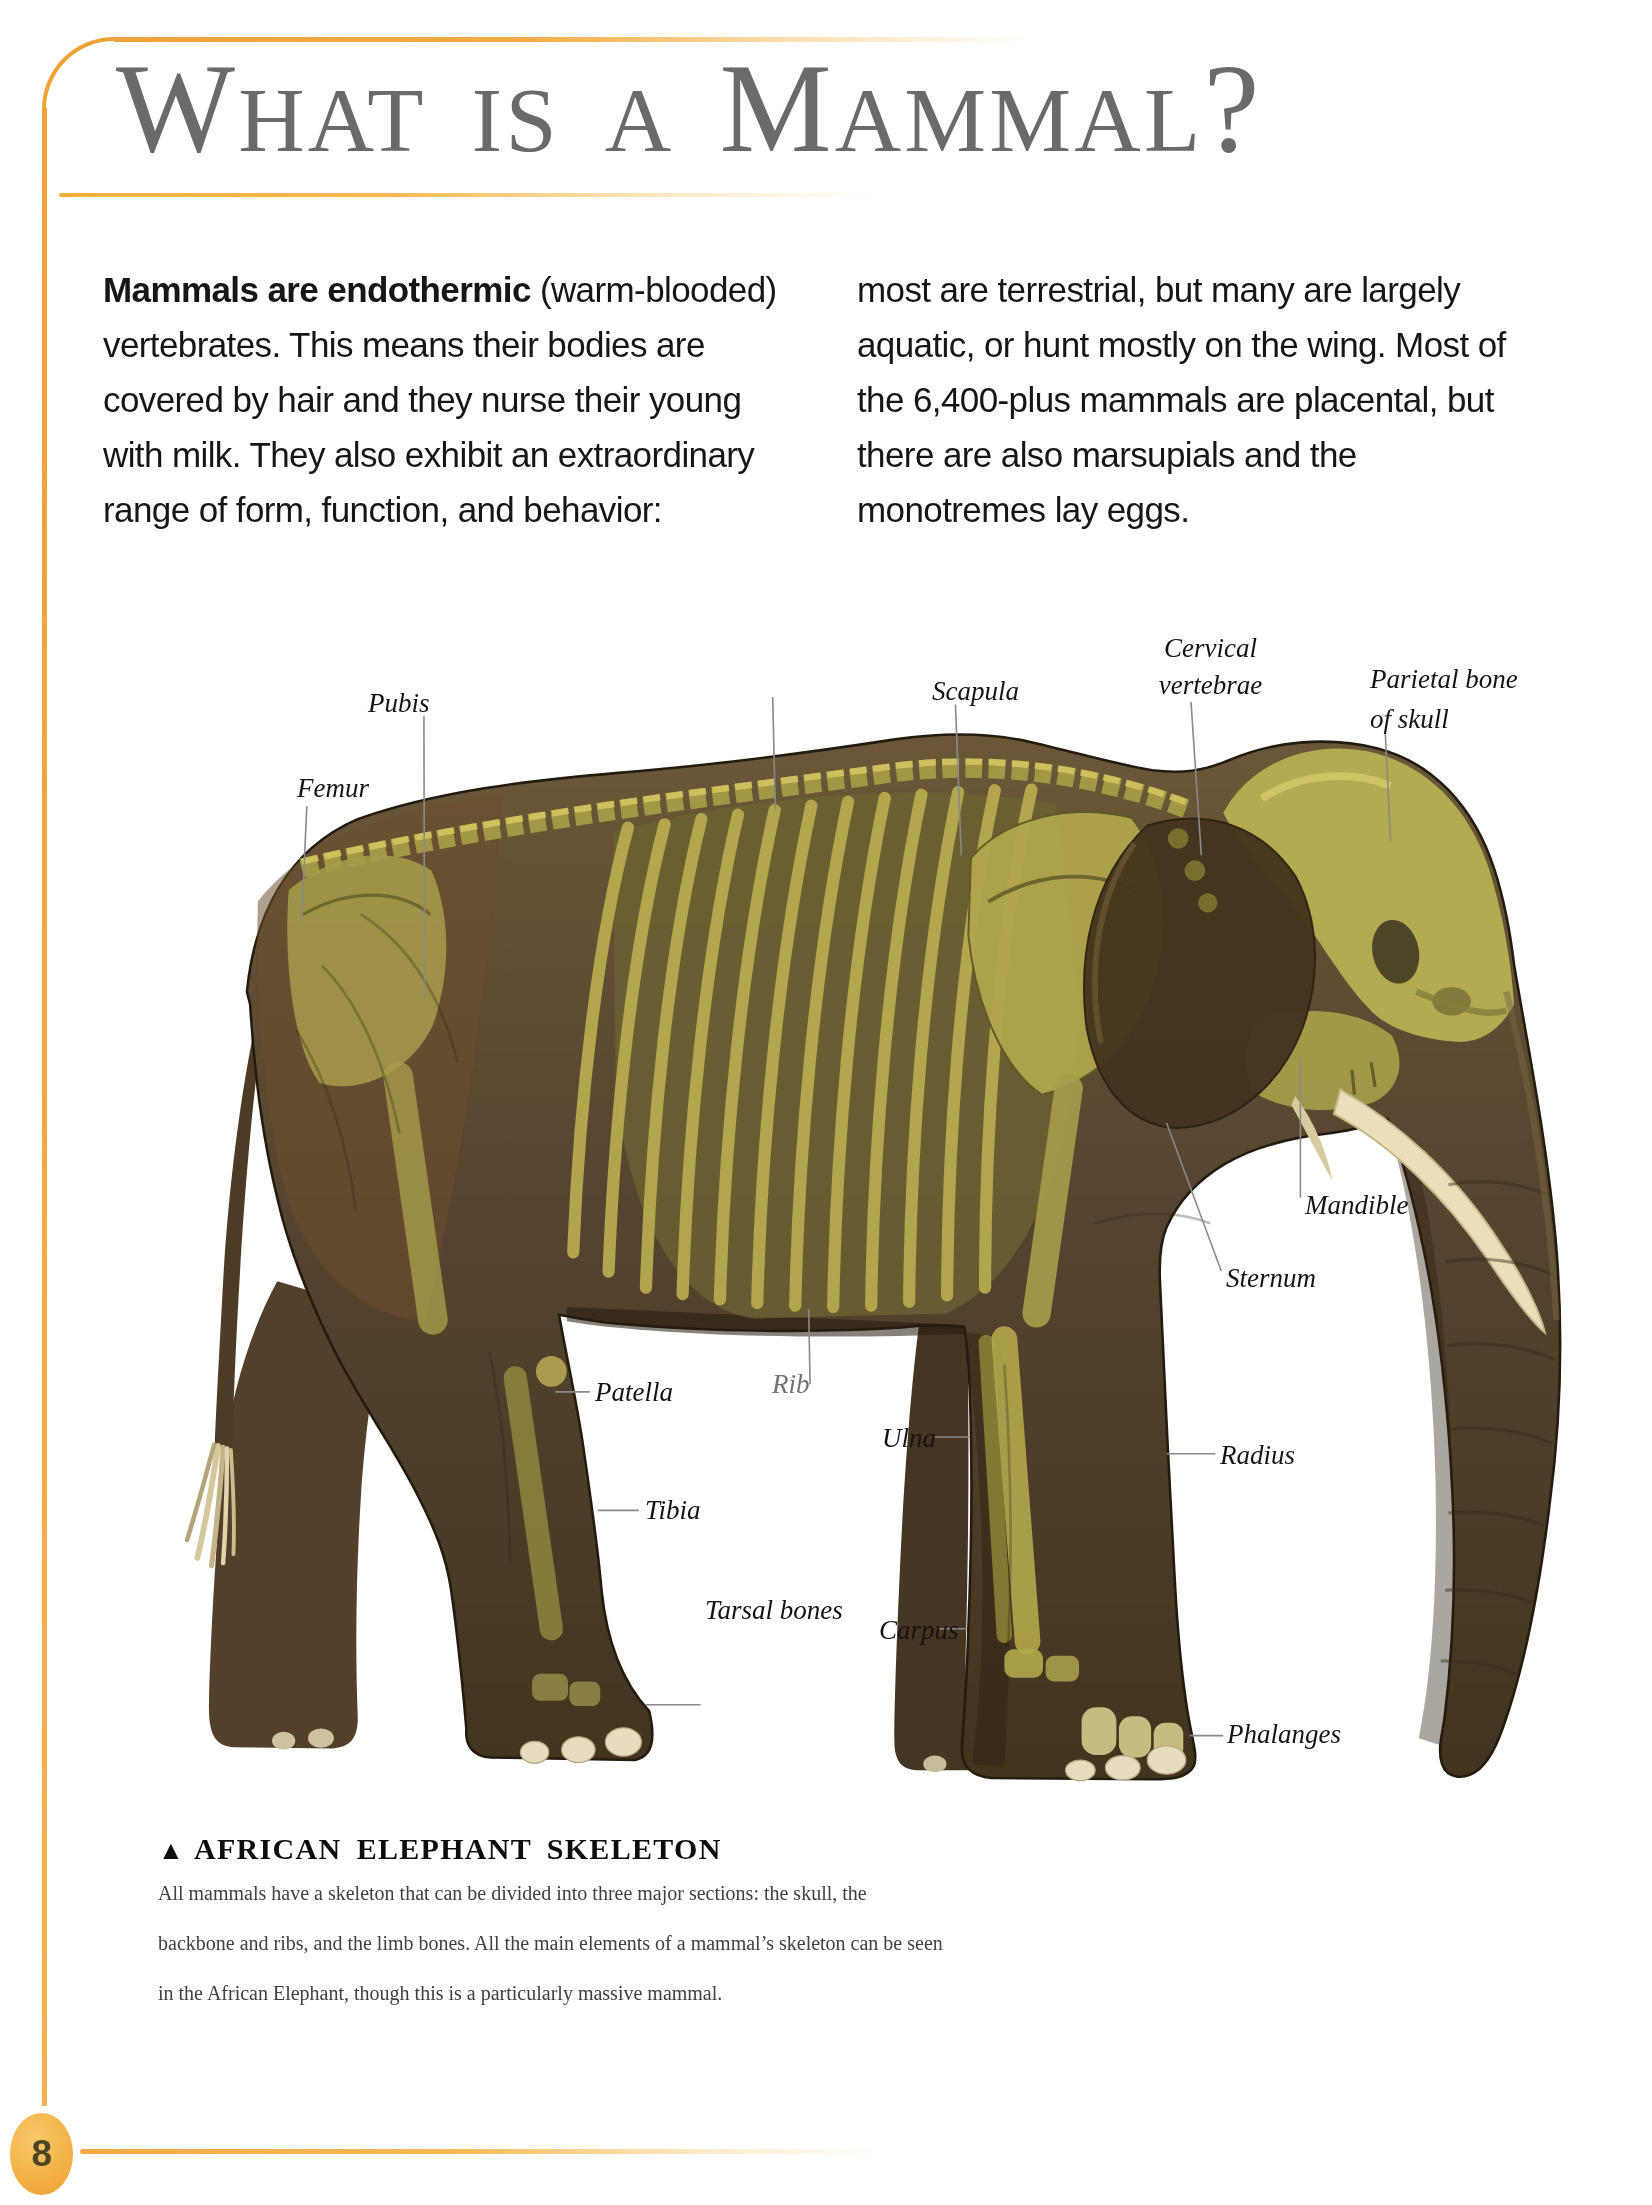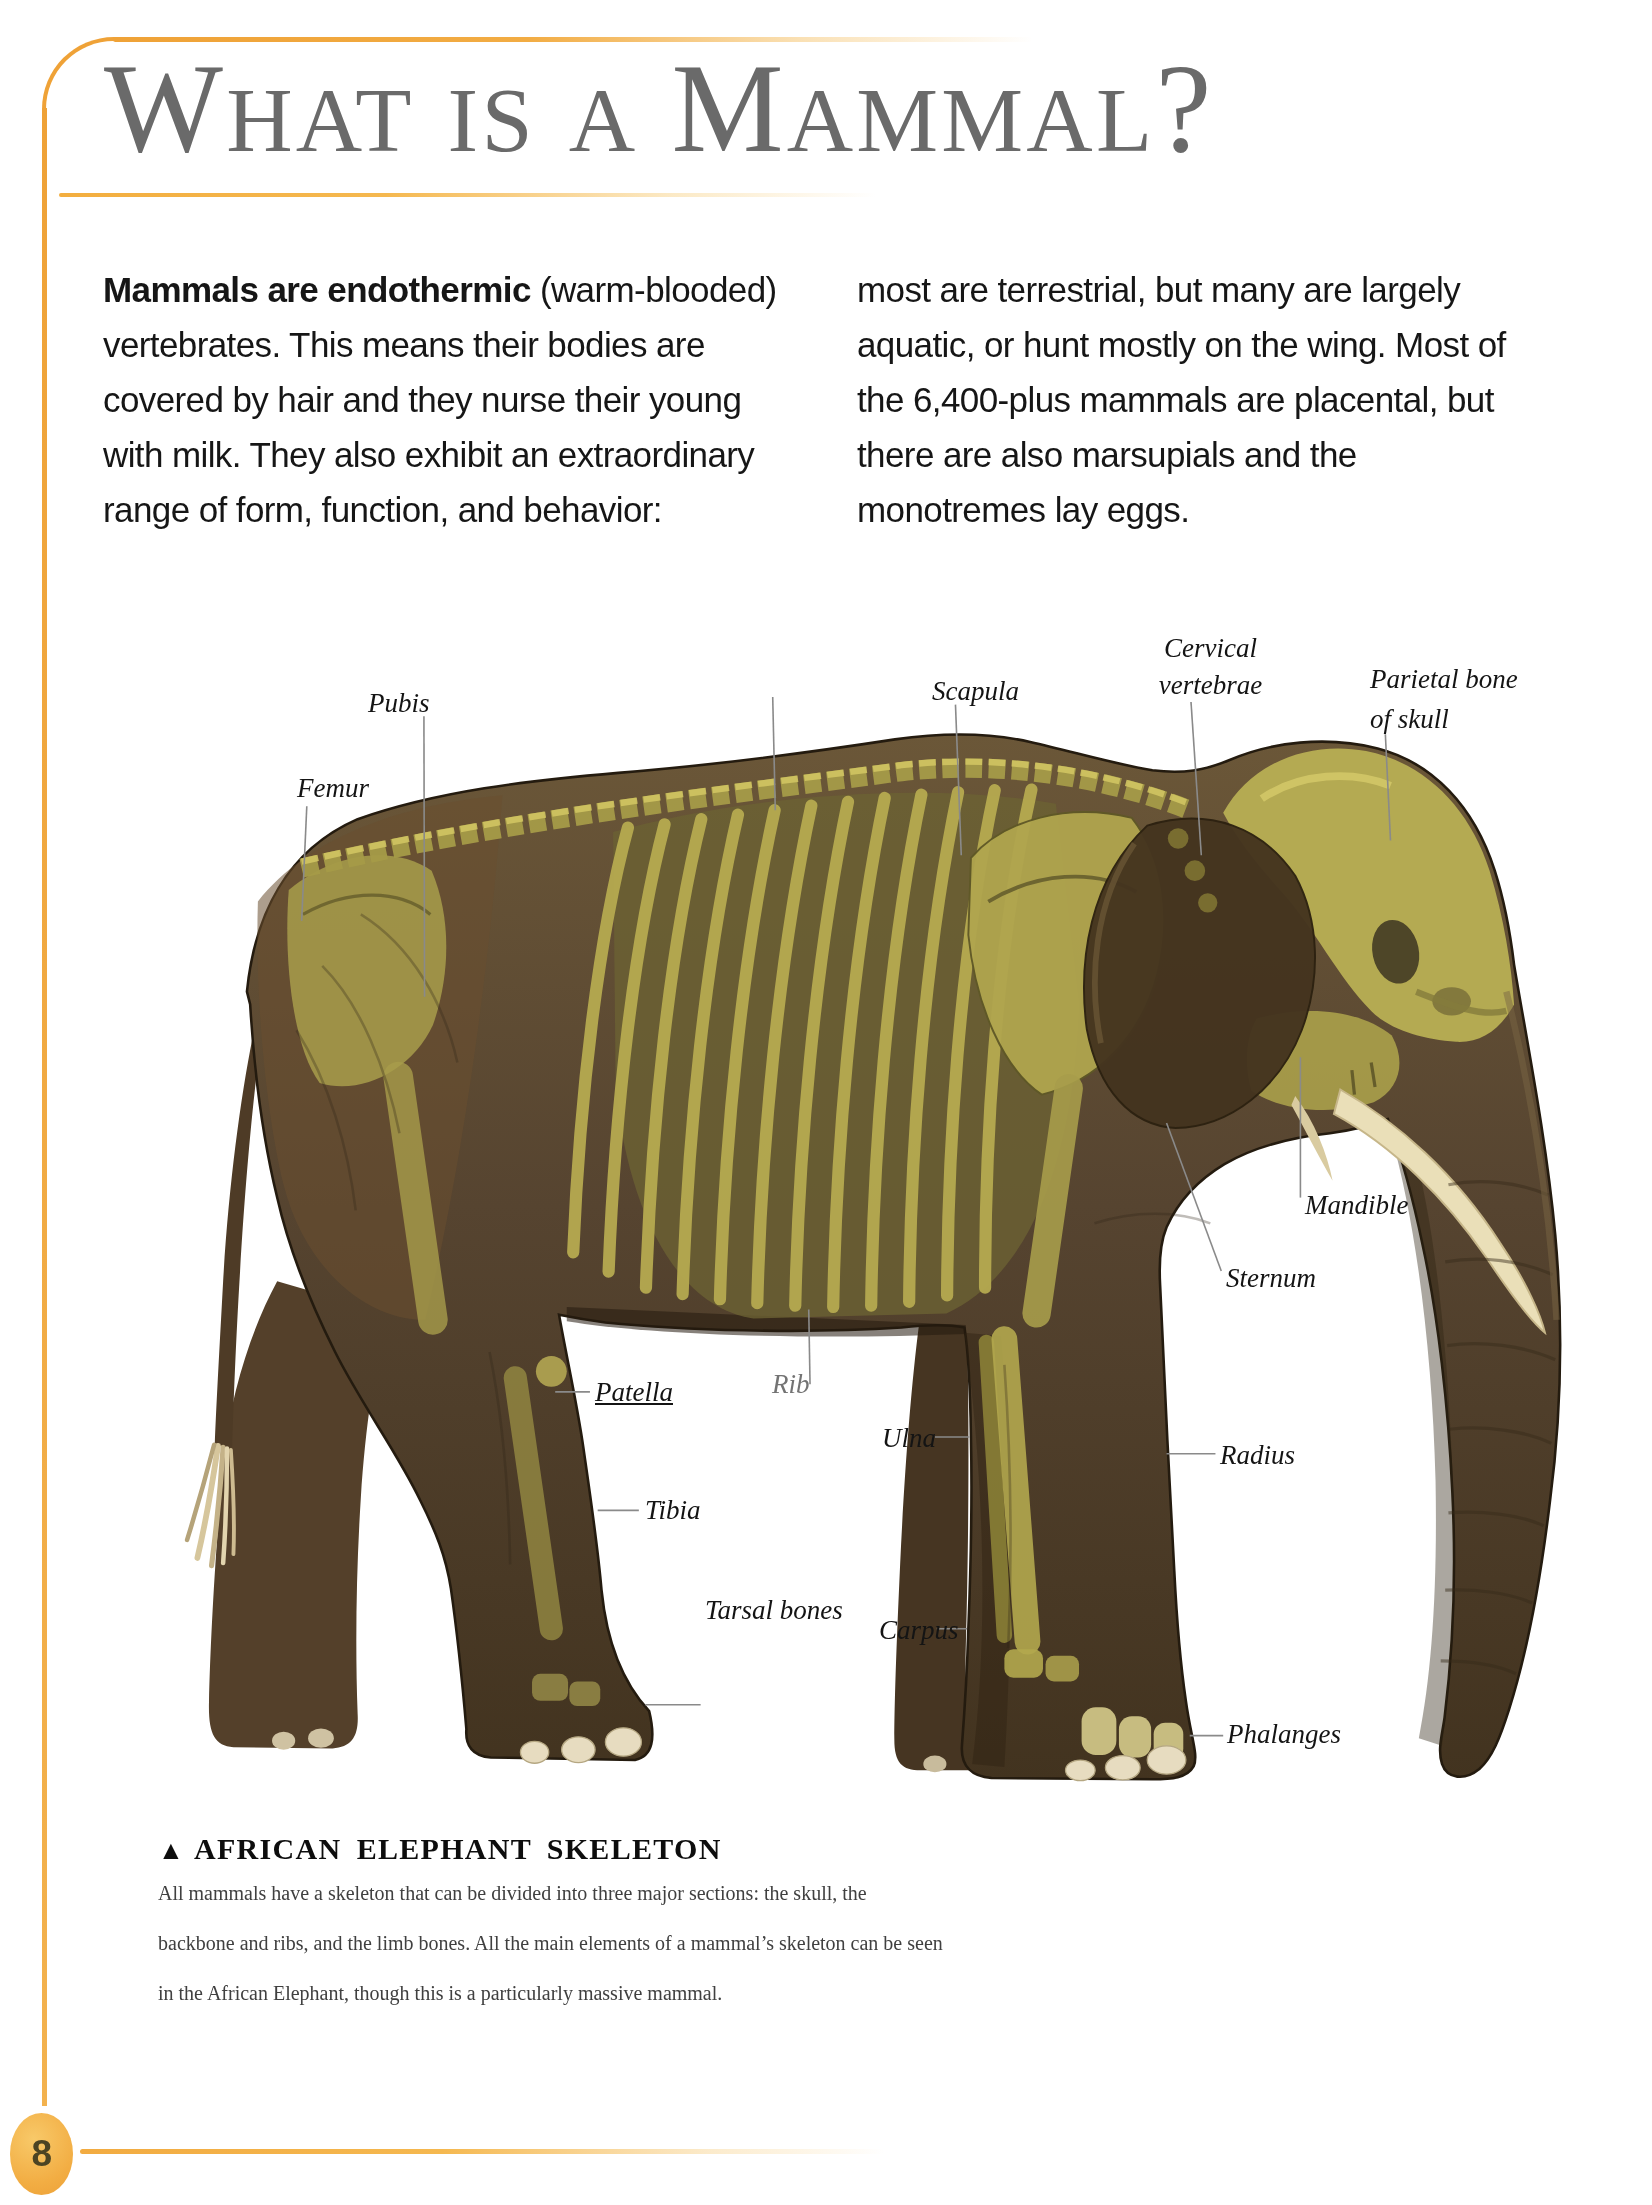--- a/index.html
+++ b/index.html
@@ -24,42 +24,42 @@
     background:linear-gradient(to right,#f2ab41 0%,#f5b84f 45%,rgba(248,214,150,.5) 78%,rgba(252,235,190,0) 100%);
     border-radius:2.6px;}
   .pagenum-chip{position:absolute; left:10.3px; top:2113px; width:63px; height:82px;
     border-radius:50%; background:radial-gradient(circle at 38% 32%,#f8c969,#f2ad43 65%,#eda138);
     display:flex; align-items:center; justify-content:center;}
   .pagenum-chip span{font-family:"Liberation Sans",sans-serif; font-weight:bold;
     font-size:37px; color:#4c4423;}
   
   .title{position:absolute; left:104px; top:46px; white-space:nowrap; color:#6a6a6a;
     font-family:"Liberation Serif",serif; letter-spacing:3.2px;}
-  .title .word{margin-right:33px;}
+  .title .word{margin-right:33px;margin-left:12px;}
   .title .word:last-child{margin-right:0;}
   .tb{font-size:126px; line-height:1;}
   .ts{font-size:92px; line-height:1;}
   
   .intro{position:absolute; top:227px; font-family:"Liberation Sans",sans-serif;
     font-size:35px; line-height:55px; color:#161616; letter-spacing:-0.6px;}
   .intro.left{left:103px; width:698px;}
   .intro.right{left:857px; width:692px;}
   .intro b{font-weight:700;}
   
   .lbl{position:absolute; font-family:"Liberation Serif",serif; font-style:italic;
     font-size:27px; line-height:37px; color:#141414; white-space:nowrap;}
   .lbl-backbone{left:481px; top:593px; width:283px; text-align:right;}
   .lbl-pubis{left:368px; top:685px;}
   .lbl-femur{left:297px; top:770px;}
   .lbl-scapula{left:932px; top:673px;}
   .lbl-cervical{left:1141px; top:630px; width:139px; text-align:center;}
   .lbl-parietal{left:1370px; top:659px; line-height:40px;}
   .lbl-mandible{left:1305px; top:1187px;text-align:center;}
   .lbl-sternum{left:1226px; top:1260px;}
-  .lbl-patella{left:595px; top:1374px;text-decoration:underline;}
+  .lbl-patella{left:595px; top:1374px;}
   .lbl-rib{left:772px; top:1366px; color:#737373;}
   .lbl-ulna{left:882px; top:1420px;}
   .lbl-radius{left:1220px; top:1437px;}
   .lbl-tibia{left:645px; top:1492px;}
   .lbl-carpus{left:879px; top:1612px;}
   .lbl-tarsal{left:705px; top:1592px;}
   .lbl-phalanges{left:1227px; top:1716px;}
   
   .cap-head{position:absolute; left:158px; top:1832px; font-family:"Liberation Serif",serif;
     font-weight:bold; font-size:30px; letter-spacing:1.3px; word-spacing:6.4px; color:#0d0d0d;}

